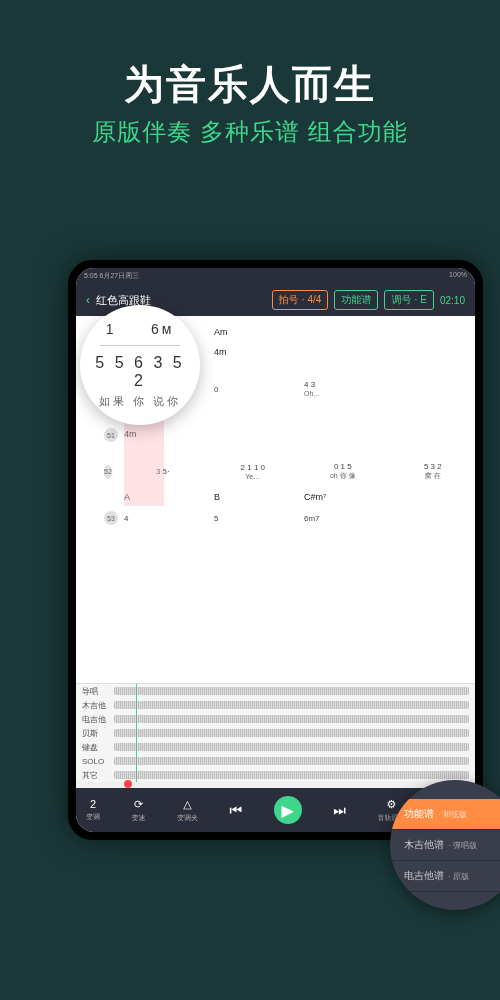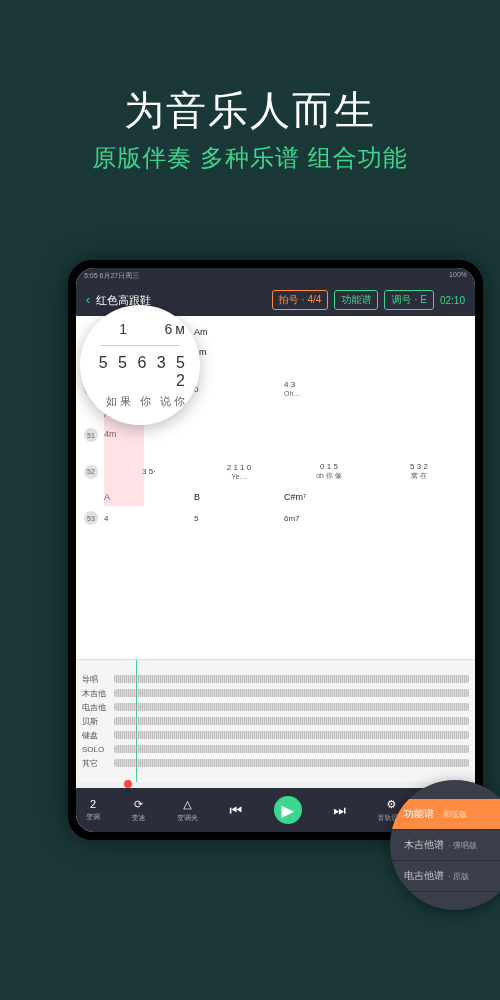--- a/index.html
+++ b/index.html
@@ -7,23 +7,23 @@
   width: 500px;
   height: 1000px;
   background: #1a3838;
   font-family: -apple-system, "PingFang SC", sans-serif;
   overflow: hidden;
   position: relative;
 }
 .hero-title {
   color: #fff;
   font-size: 40px;
-  font-weight: 400;
+  font-weight: 700;
   text-align: center;
-  margin-top: 83px;
+  margin-top: 57px;
   letter-spacing: 2px;
 }
 .hero-subtitle {
   color: #3dd68c;
   font-size: 24px;
   text-align: center;
   margin-top: 4px;
   letter-spacing: 1px;
 }
 .tablet {
@@ -75,20 +75,21 @@
 .badge-orange { color: #ff8c42; border-color: #ff8c42; }
 .badge-green { color: #3dd68c; border-color: #3dd68c; }
 .time-display { color: #3dd68c; font-size: 10px; }
 .sheet-area {
   flex: 1;
   background: #fff;
   position: relative;
   padding: 8px;
   font-size: 9px;
   color: #333;
+  margin-left: 20px;
 }
 .chord-row {
   display: flex;
   margin-bottom: 2px;
   align-items: center;
   min-height: 18px;
 }
 .bar-num {
   background: #e0e0e0;
   color: #666;
@@ -120,31 +121,31 @@
   box-shadow: 0 4px 16px rgba(0,0,0,0.25);
   z-index: 10;
   display: flex;
   flex-direction: column;
   padding: 12px;
   justify-content: center;
 }
 .mag-line {
   font-size: 14px;
   color: #333;
-  text-align: right;
+  text-align: center;
   margin: 2px 0;
   letter-spacing: 3px;
 }
 .mag-divider {
   border-top: 1px solid #ccc;
   margin: 6px 8px;
 }
 .tracks-panel {
   background: #f5f5f5;
-  padding: 12px 6px;
+  padding: 0 6px;
   border-top: 1px solid #ddd;
 }
 .track-row {
   display: flex;
   align-items: center;
   height: 14px;
   font-size: 8px;
   color: #555;
 }
 .track-label {

